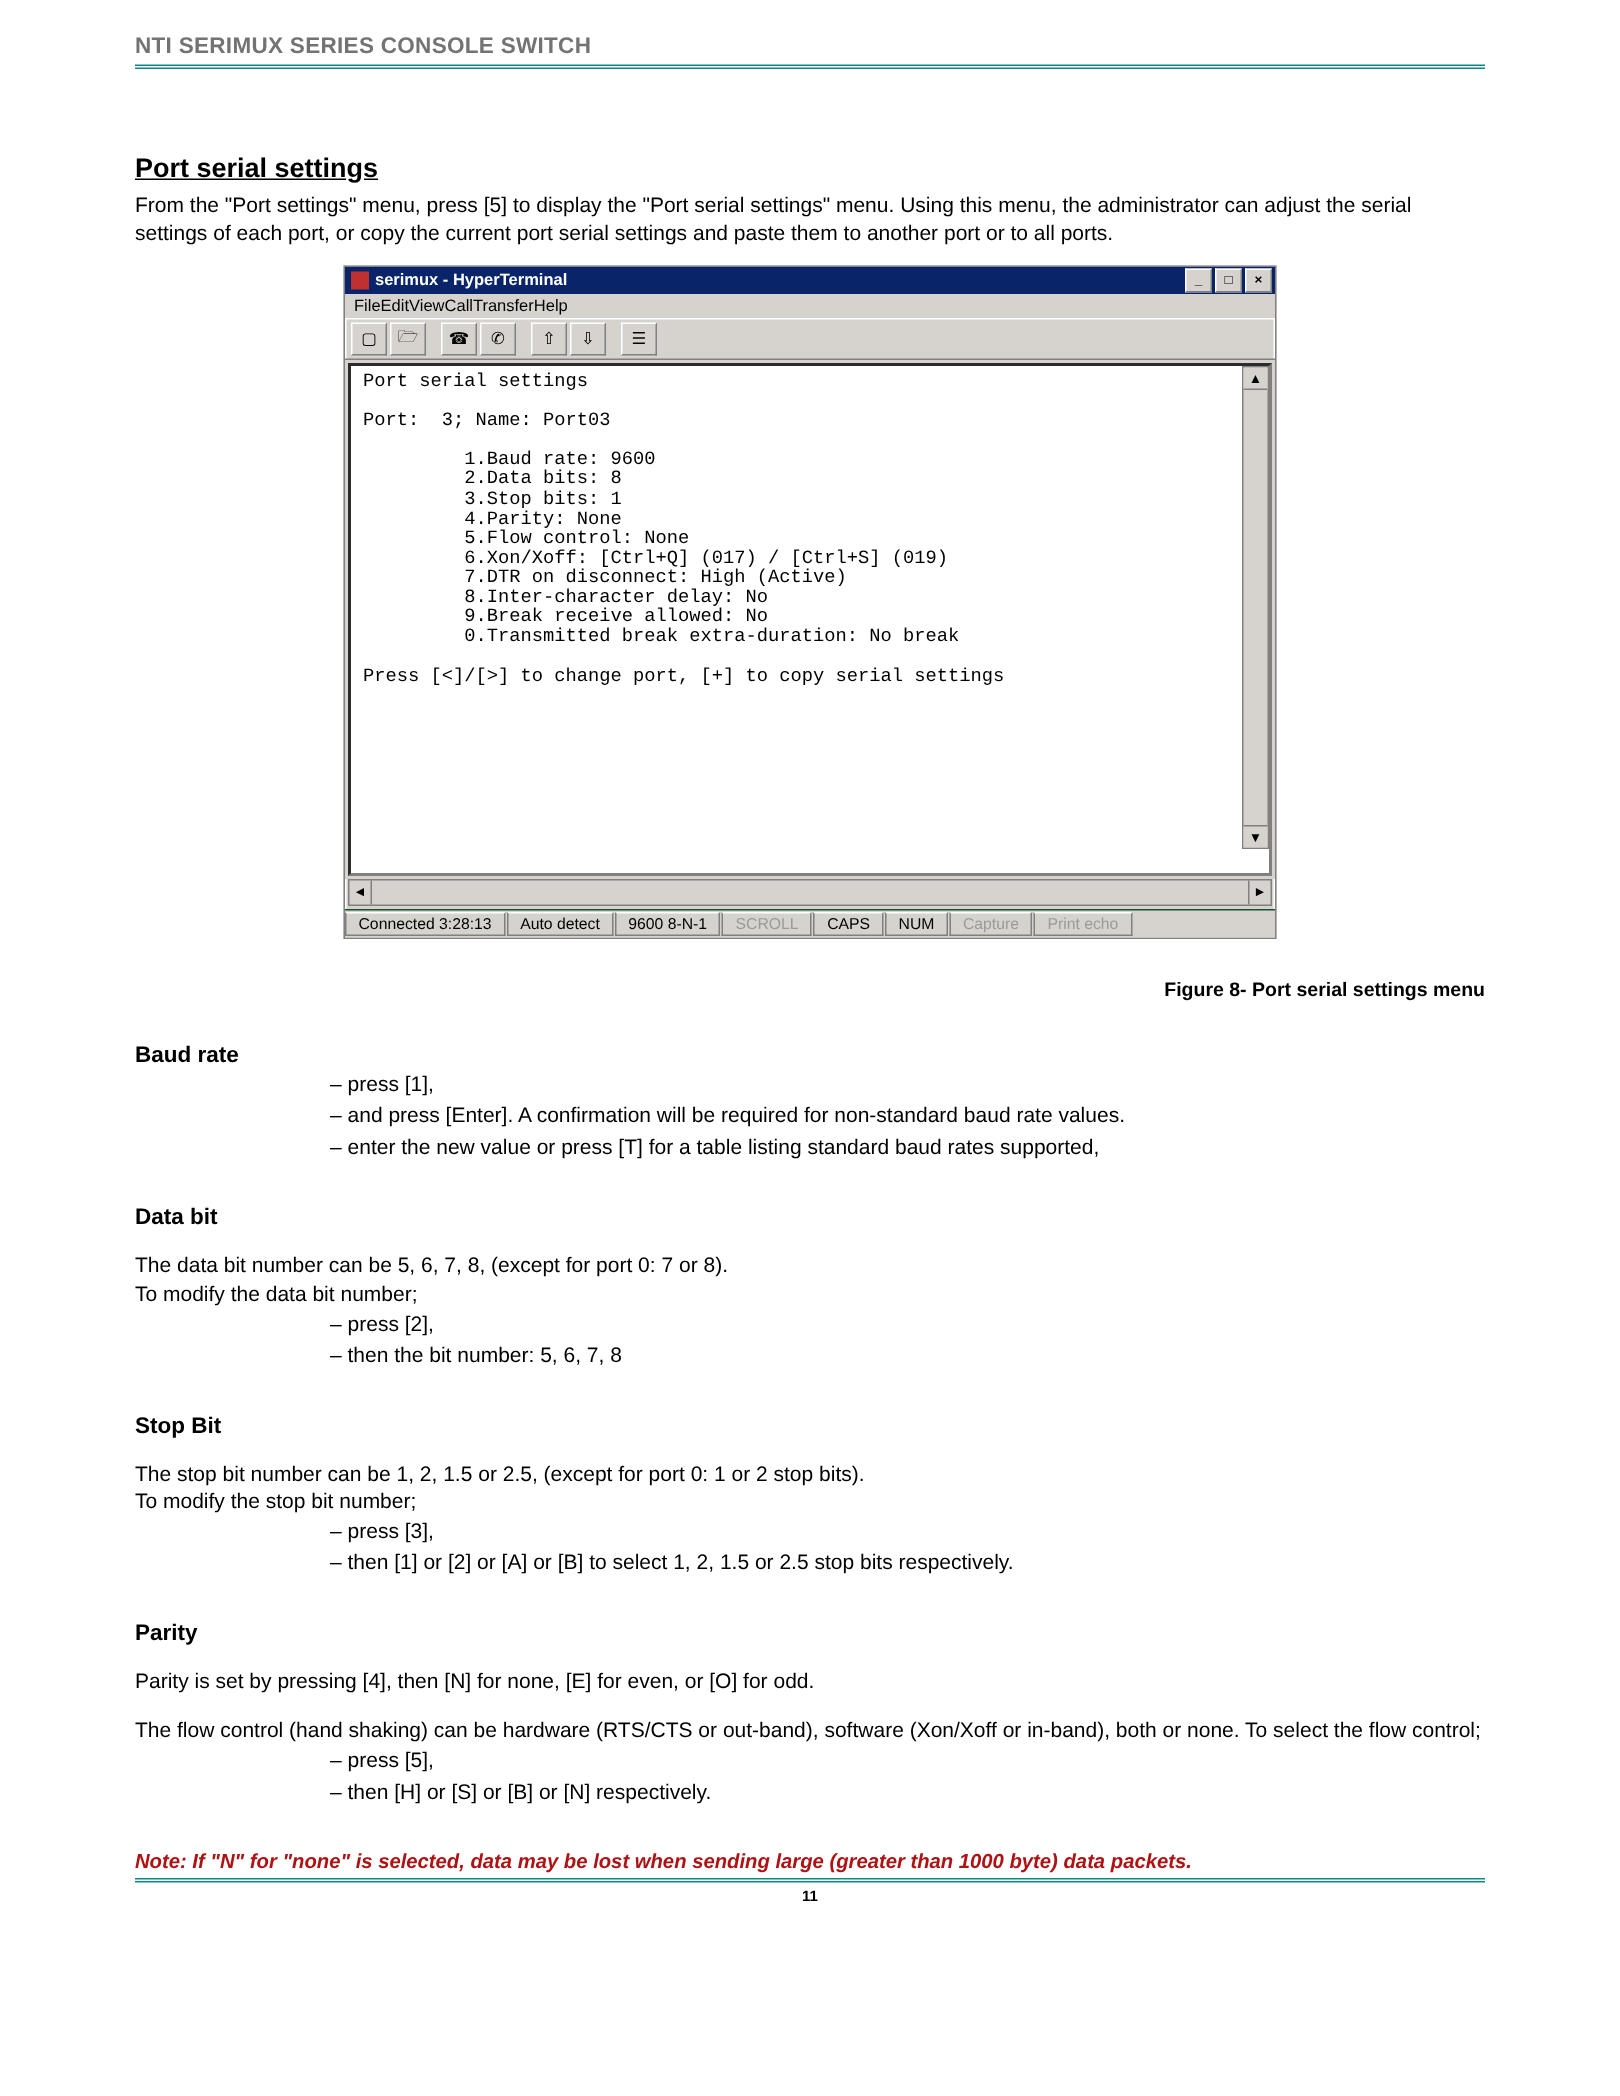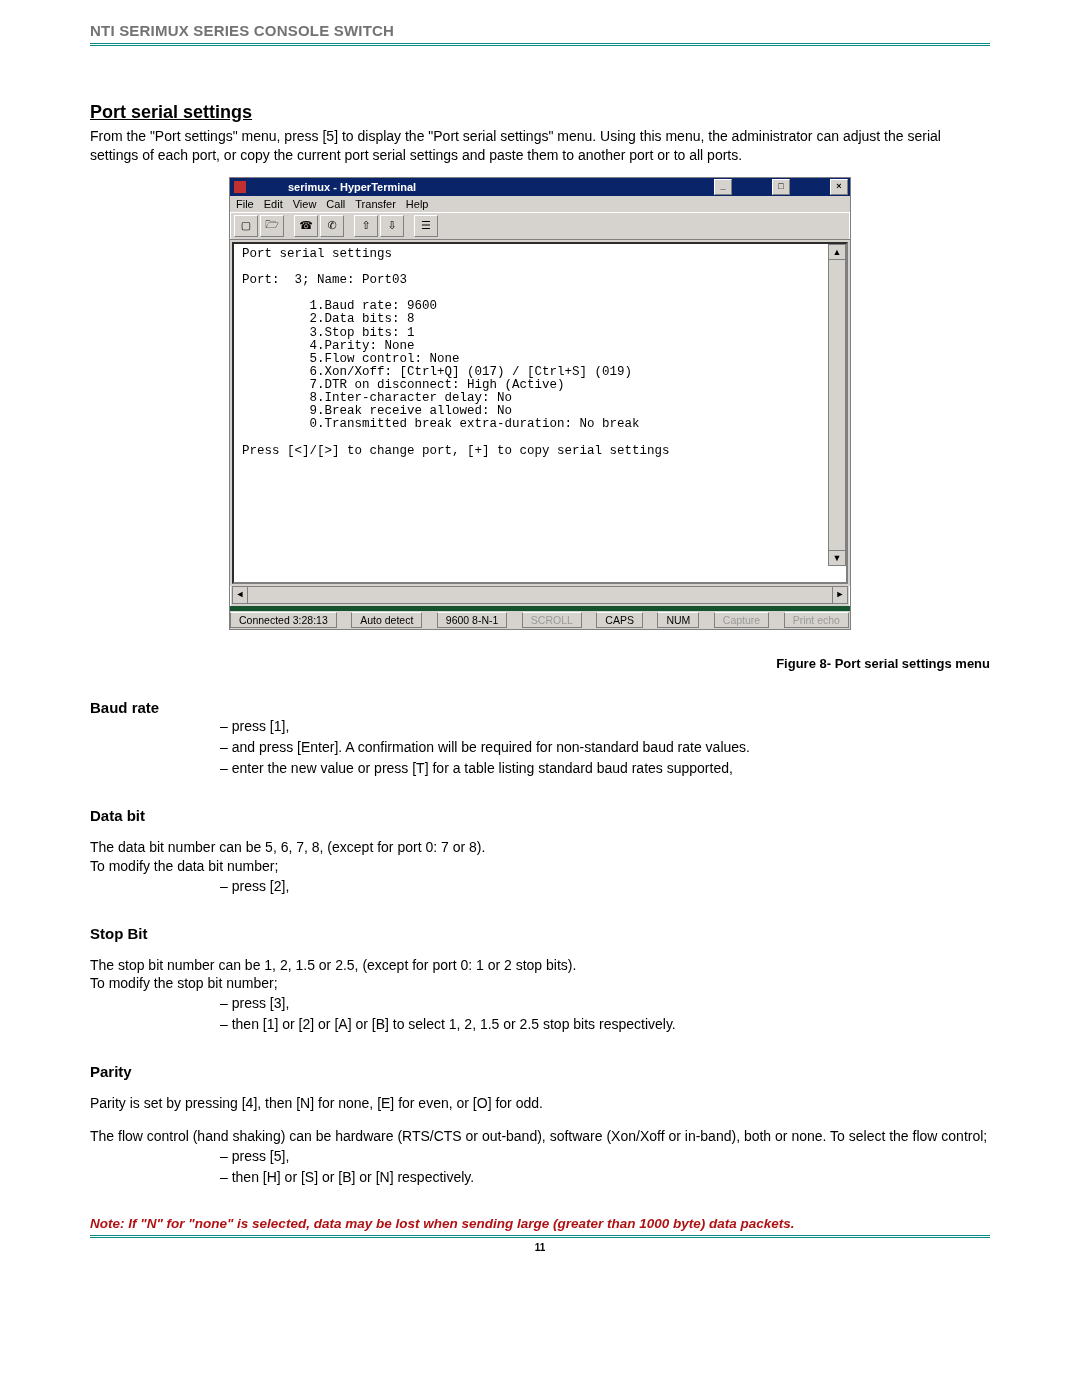--- a/index.html
+++ b/index.html
@@ -88,21 +88,20 @@
     box-shadow: 0 0 0 1px #fff inset;
   }
   .ht-titlebar {
     display: flex;
     align-items: center;
     background: linear-gradient(#0a246a, #0a246a);
     color: #fff;
     height: 18px;
     padding: 0 2px 0 4px;
     font-weight: bold;
-    gap: 38px;
   }
   .ht-titlebar .title-icon {
     width: 12px;
     height: 12px;
     background: #c03030;
     margin-right: 4px;
   }
   .ht-titlebar .title-text {
     flex: 1;
     font-size: 11px;
@@ -115,21 +114,20 @@
     border-top-color: #fff;
     border-left-color: #fff;
     margin-left: 2px;
     color: #000;
     font-size: 9px;
     line-height: 12px;
     text-align: center;
   }
   .ht-menubar {
     display: flex;
-    gap: 10px;
     padding: 2px 6px;
     background: #d6d3ce;
     color: #000;
   }
   .ht-toolbar {
     display: flex;
     gap: 2px;
     padding: 2px 4px;
     border-top: 1px solid #fff;
     border-bottom: 1px solid #808080;
@@ -180,24 +178,23 @@
     height:16px; background:#d6d3ce; border:1px solid #808080; margin:0 2px 2px 2px;
     display:flex; justify-content:space-between;
   }
   .ht-hscroll .arrow {
     width:14px; text-align:center; font-size:9px; line-height:14px; color:#000;
     border-right:1px solid #808080;
   }
   .ht-hscroll .arrow.right { border-right:none; border-left:1px solid #808080; }
   .ht-status {
     display: flex;
-    border-top: 5px solid #14532d;
+    border-top: 1px solid #14532d;
     background: #d6d3ce;
     font-size: 10.5px;
-    justify-content: space-between;
   }
   .ht-status .cell {
     border: 1px solid #808080;
     border-top-color: #fff;
     padding: 1px 8px;
     margin: 1px 1px 1px 0;
     background: #d6d3ce;
     color: #000;
   }
   .ht-status .cell.dim { color: #9a9a9a; }
@@ -286,20 +283,21 @@
     <div class="row">press [1],</div>
     <div class="row">and press [Enter].    A confirmation will be required for non-standard baud rate values.</div>
     <div class="row">enter the new value or press [T] for a table listing standard baud rates supported,</div>
   </div>
 
   <div class="sub-head">Data bit</div>
   <div class="body-text" style="margin-top:14px">The data bit number can be 5, 6, 7, 8, (except for port 0:  7 or 8).</div>
   <div class="body-text" style="margin-top:0">To modify the data bit number;</div>
   <div class="indent-list">
     <div class="row">press [2],</div>
+    <div class="row">then the bit number: 5, 6, 7, 8</div>
   </div>
 
   <div class="sub-head">Stop Bit</div>
   <div class="body-text" style="margin-top:14px"> The stop bit number can be 1, 2, 1.5 or 2.5, (except for port 0: 1 or 2 stop bits).</div>
   <div class="body-text" style="margin-top:0"> To modify the stop bit number;</div>
   <div class="indent-list">
     <div class="row">press [3],</div>
     <div class="row">then [1] or [2] or [A] or [B] to select 1, 2, 1.5 or 2.5 stop bits respectively.</div>
   </div>
 

